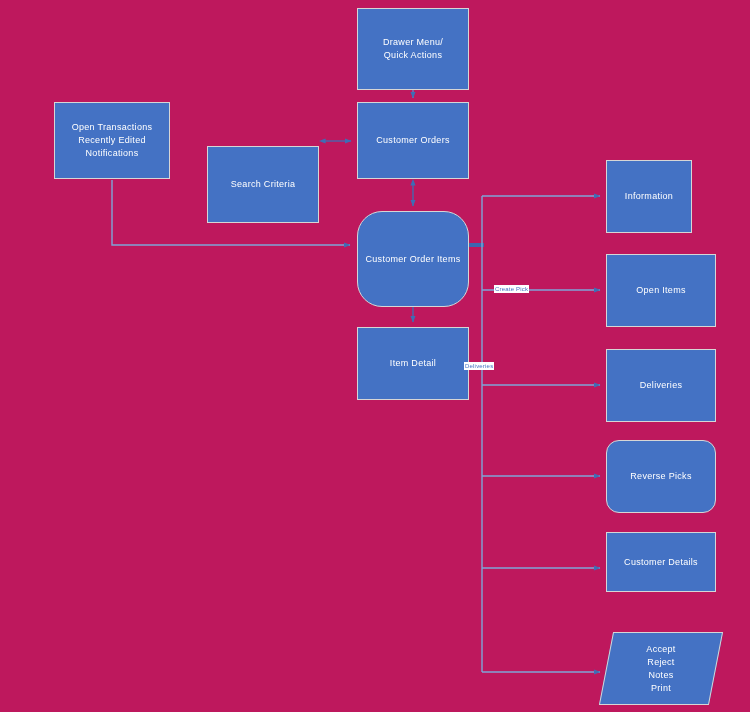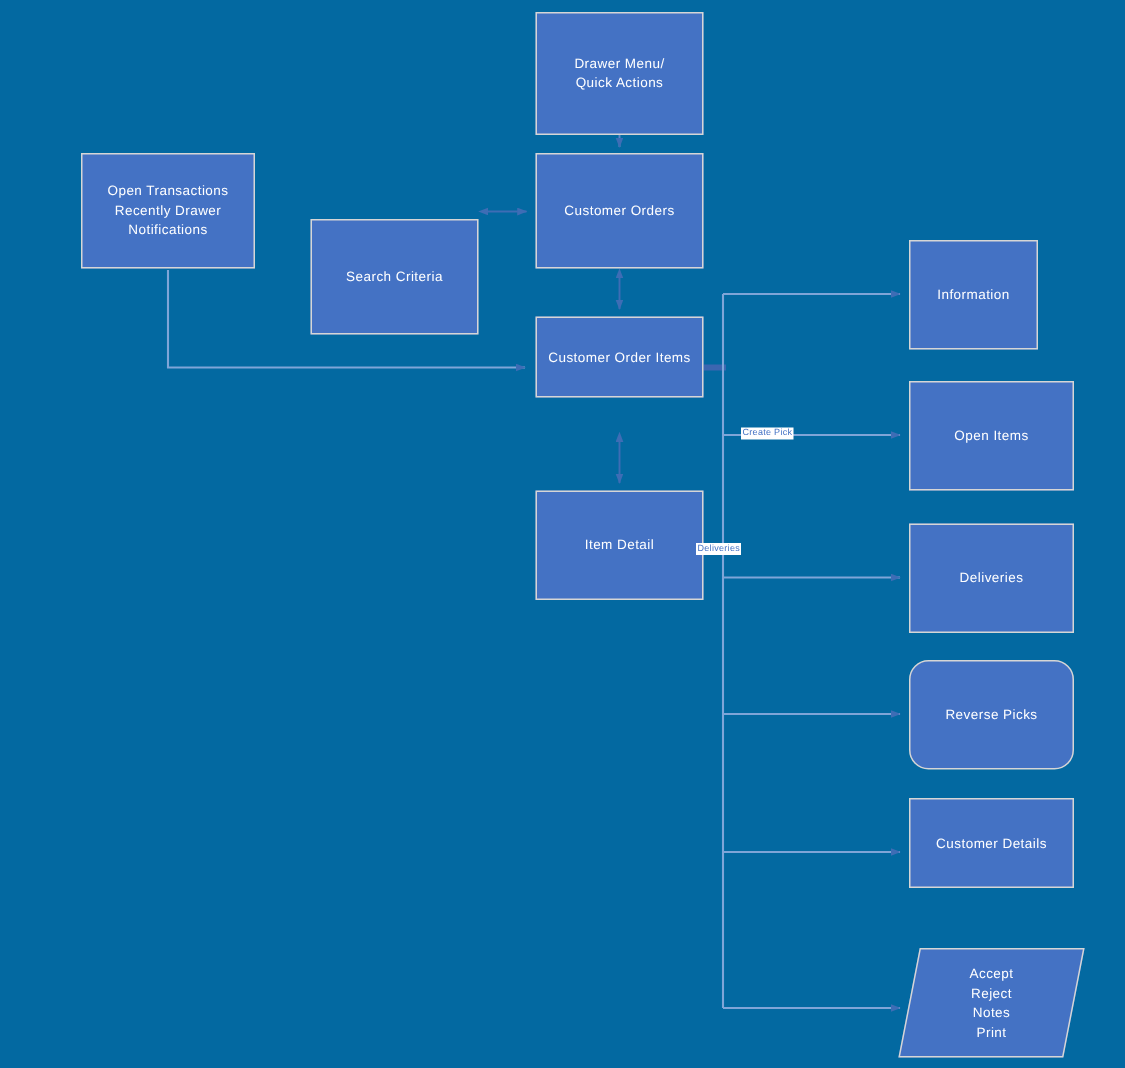--- a/index.html
+++ b/index.html
@@ -8,21 +8,21 @@
     padding: 0;
     background: #ffffff;
   }
   body {
     font-family: "Liberation Sans", sans-serif;
   }
   #canvas {
     position: relative;
     width: 750px;
     height: 712px;
-    background: #0369a1;
+    background: #be185d;
     overflow: hidden;
   }
   #edge-layer {
     position: absolute;
     left: 0;
     top: 0;
     width: 750px;
     height: 712px;
     pointer-events: none;
   }
@@ -138,33 +138,33 @@
     </g>
   </svg>
 
   <div class="node" style="left:357px; top:8px; width:112px; height:82px;">
     <span class="label">Drawer Menu/
 Quick Actions</span>
   </div>
 
   <div class="node" style="left:54px; top:102px; width:116px; height:77px;">
     <span class="label">Open Transactions
-Recently Drawer
+Recently Edited
 Notifications</span>
   </div>
 
   <div class="node" style="left:207px; top:102px; width:112px; height:77px;margin-top:44px;">
     <span class="label">Search Criteria</span>
   </div>
 
   <div class="node" style="left:357px; top:102px; width:112px; height:77px;">
     <span class="label">Customer Orders</span>
   </div>
 
-  <div class="node" style="left:357px; top:211px; width:112px; height:54px;">
+  <div class="node" style="left:357px; top:211px; width:112px; height:96px;border-radius:25px;">
     <span class="label">Customer Order Items</span>
   </div>
 
   <div class="node" style="left:357px; top:327px; width:112px; height:73px;">
     <span class="label">Item Detail</span>
   </div>
 
   <div class="node" style="left:606px; top:160px; width:86px; height:73px;">
     <span class="label">Information</span>
   </div>

